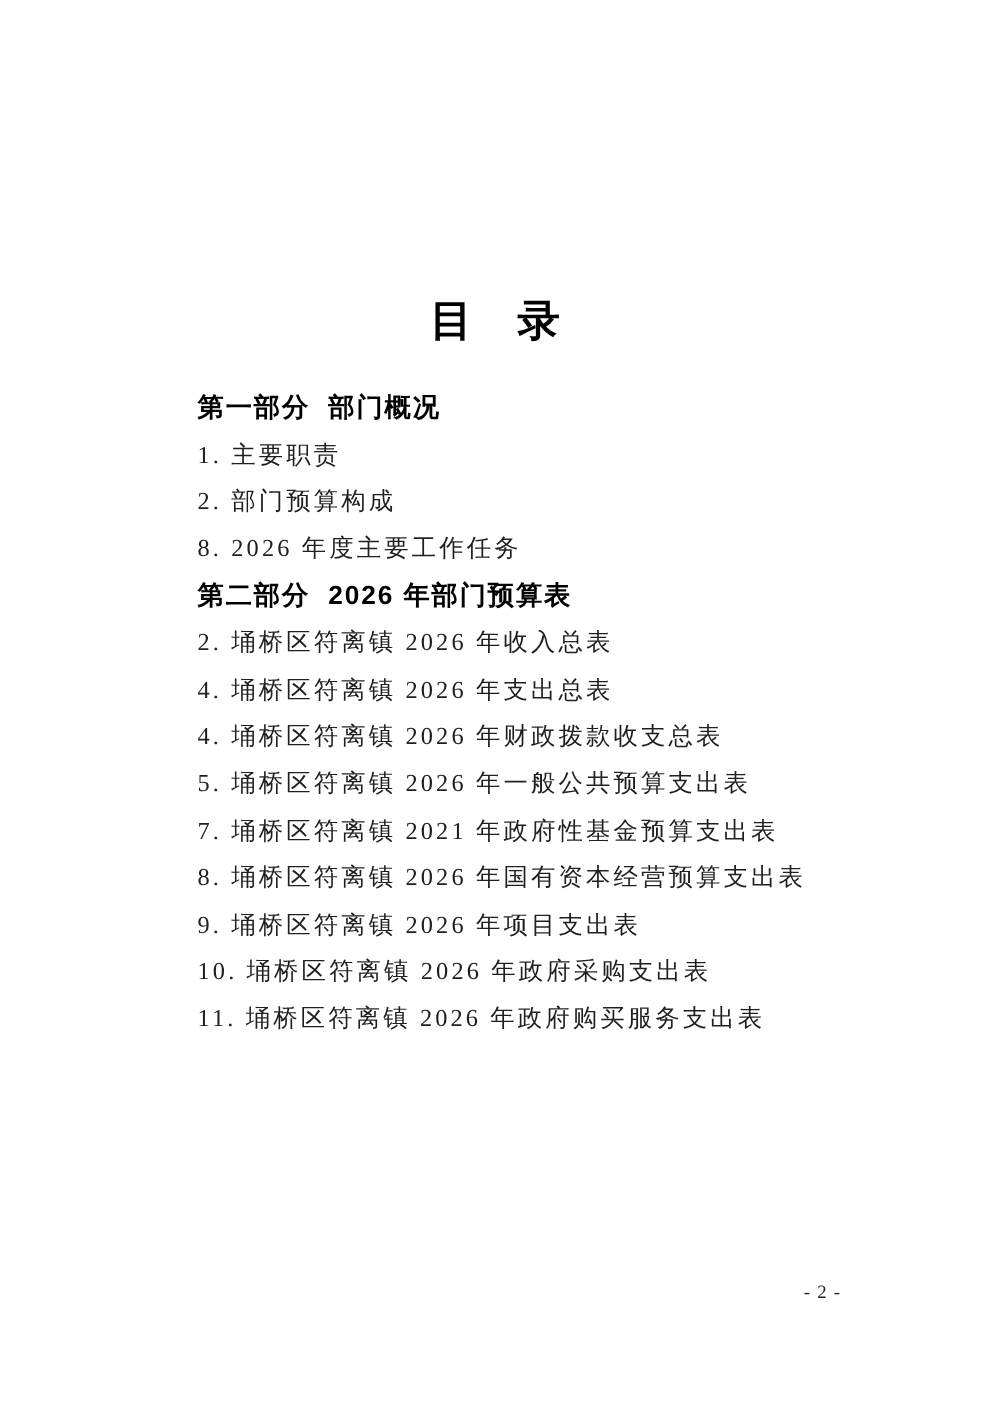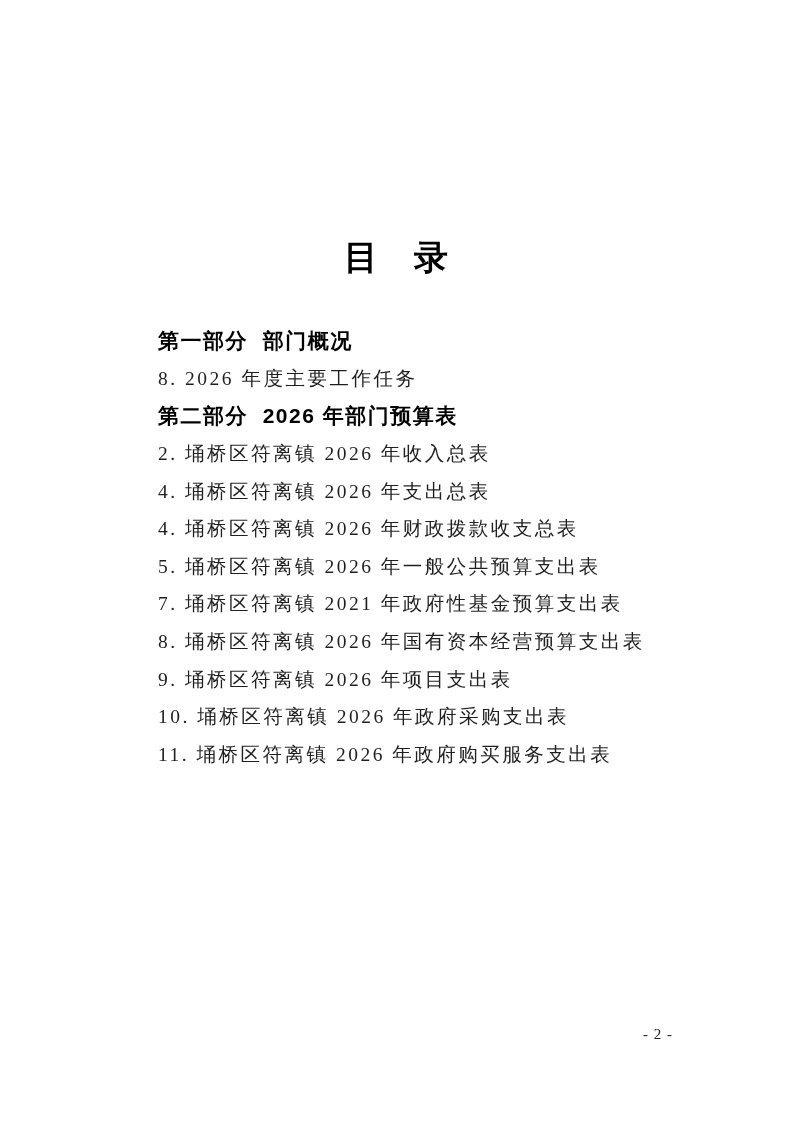--- a/index.html
+++ b/index.html
@@ -25,21 +25,21 @@
     font-weight: 700;
     font-size: 34px;
     line-height: 40px;
     color: #000000;
     white-space: pre;
     letter-spacing: 1px;
   }
   .toc {
     position: absolute;
     left: 158px;
-    top: 322px;
+    top: 307px;
     width: 560px;
   }
   .toc-line {
     height: 37.6px;
     display: flex;
     align-items: center;
     white-space: pre;
   }
   .toc-line.heading {
     font-family: "Liberation Sans", "DejaVu Sans", sans-serif;
@@ -70,20 +70,22 @@
 <body>
 
 <div class="sheet">
 
   <h1 class="doc-title">目　录</h1>
 
   <div class="toc">
 
     <div class="toc-line heading">第一部分  部门概况</div>
 
+    <div class="toc-line item">1. 主要职责</div>
+    <div class="toc-line item">2. 部门预算构成</div>
     <div class="toc-line item">8. 2026 年度主要工作任务</div>
 
     <div class="toc-line heading">第二部分  2026 年部门预算表</div>
 
     <div class="toc-line item">2. 埇桥区符离镇 2026 年收入总表</div>
     <div class="toc-line item">4. 埇桥区符离镇 2026 年支出总表</div>
     <div class="toc-line item">4. 埇桥区符离镇 2026 年财政拨款收支总表</div>
     <div class="toc-line item">5. 埇桥区符离镇 2026 年一般公共预算支出表</div>
     <div class="toc-line item">7. 埇桥区符离镇 2021 年政府性基金预算支出表</div>
     <div class="toc-line item">8. 埇桥区符离镇 2026 年国有资本经营预算支出表</div>

